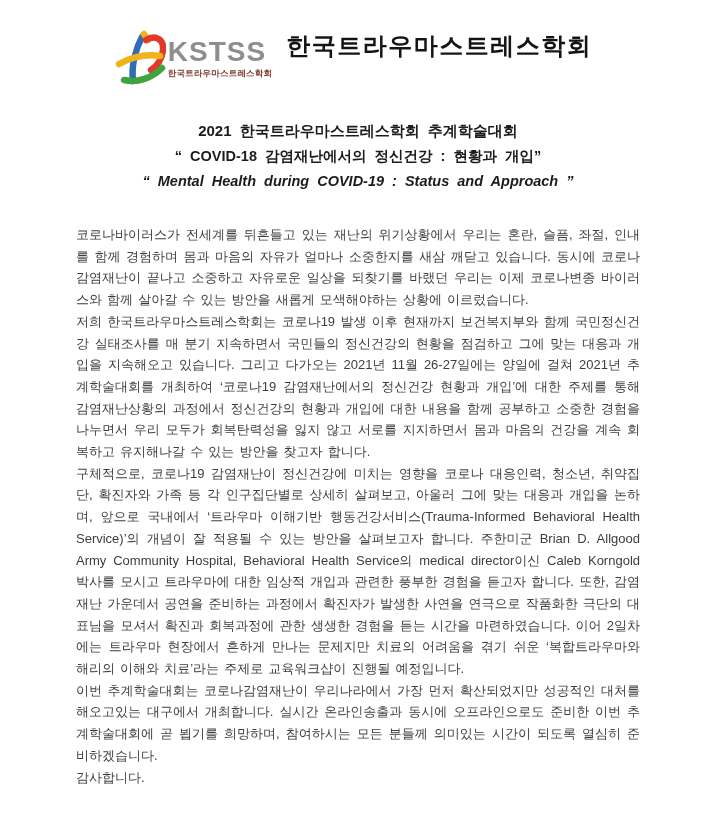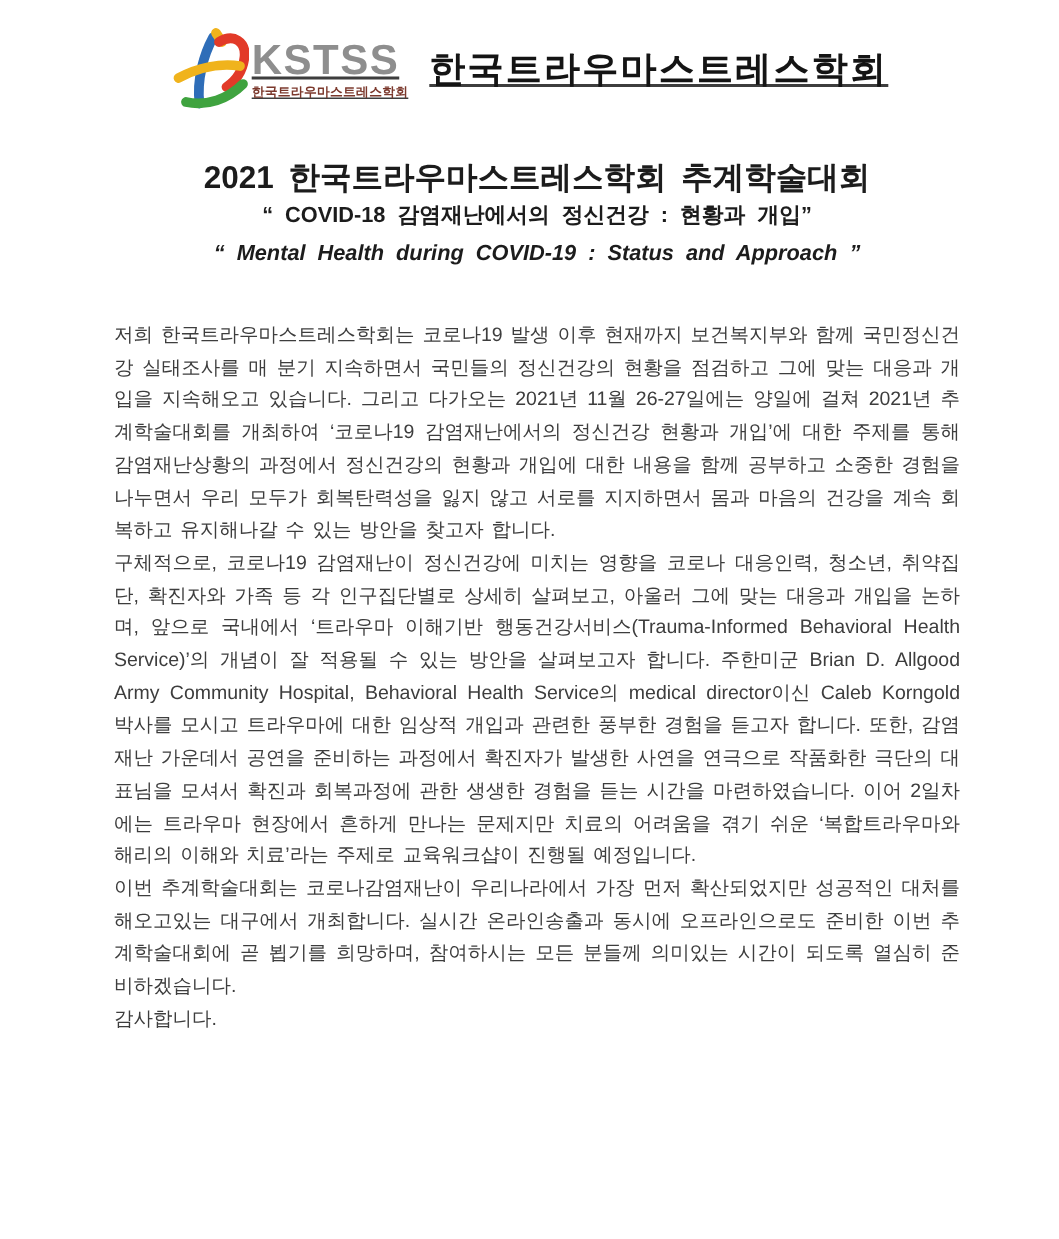--- a/index.html
+++ b/index.html
@@ -9,41 +9,41 @@
     font-family:"Liberation Sans", sans-serif;
     color:#3d3d3d;
   }
   .page {
     width:706px; height:826px;
     padding:14px 66px 0 76px;
     position:relative; overflow:hidden; background:#ffffff;
   }
   
   .header {
-    margin:4px -66px 0 -76px;
-    display:flex; justify-content:center; align-items:center;text-decoration:underline;
+    margin:16px -66px 0 -76px;
+    display:flex; justify-content:center; align-items:flex-start;
   }
   .logo { display:flex; align-items:center; }
   .logo svg { display:block; }
   .logo-text { display:flex; flex-direction:column; margin-left:2px; }
   .logo-kstss {
     font-size:28px; font-weight:bold; color:#8e8e8e;
     letter-spacing:1px; line-height:30px;
   }
   .logo-sub {
     font-size:8.5px; font-weight:bold; color:#7b382c;
     letter-spacing:0.2px; margin-top:1px;
   }
   .org-title {
     font-size:24px; font-weight:bold; color:#141414;
     letter-spacing:1.5px; margin-left:14px; word-spacing:2px;
   }
   
   .title-block { text-align:center; margin-top:32px; color:#1c1c1c; font-weight:bold; }
-  .title-block .t1 { font-size:21px; line-height:26px; word-spacing:4px; }
+  .title-block .t1 { font-size:15px; line-height:26px; word-spacing:4px; }
   .title-block .t2 { font-size:14.5px; line-height:25px; word-spacing:4px; }
   .title-block .t3 { font-size:14.5px; line-height:25px; word-spacing:4px;font-style:italic; }
   
   .letter-body { margin-top:30px; font-size:13px; line-height:21.7px; }
   .greeting { text-align:left; }
   .para { text-align:justify; word-spacing:1.5px; }
   .para + .para { margin-top:0; }
   .closing { text-align:left; }
 </style>
 </head>
@@ -68,20 +68,21 @@
     <div class="org-title">한국트라우마스트레스학회</div>
   </div>
 
   <div class="title-block">
     <div class="t1">2021 한국트라우마스트레스학회 추계학술대회</div>
     <div class="t2">“ COVID-18 감염재난에서의 정신건강 : 현황과 개입”</div>
     <div class="t3">“ Mental Health during COVID-19 : Status and Approach ”</div>
   </div>
 
   <div class="letter-body">
+    <p class="para">코로나바이러스가 전세계를 뒤흔들고 있는 재난의 위기상황에서 우리는 혼란, 슬픔, 좌절, 인내를 함께 경험하며 몸과 마음의 자유가 얼마나 소중한지를 새삼 깨닫고 있습니다. 동시에 코로나 감염재난이 끝나고 소중하고 자유로운 일상을 되찾기를 바랬던 우리는 이제 코로나변종 바이러스와 함께 살아갈 수 있는 방안을 새롭게 모색해야하는 상황에 이르렀습니다.</p>
     <p class="para">저희 한국트라우마스트레스학회는 코로나19 발생 이후 현재까지 보건복지부와 함께 국민정신건강 실태조사를 매 분기 지속하면서 국민들의 정신건강의 현황을 점검하고 그에 맞는 대응과 개입을 지속해오고 있습니다. 그리고 다가오는 2021년 11월 26-27일에는 양일에 걸쳐 2021년 추계학술대회를 개최하여 ‘코로나19 감염재난에서의 정신건강 현황과 개입’에 대한 주제를 통해 감염재난상황의 과정에서 정신건강의 현황과 개입에 대한 내용을 함께 공부하고 소중한 경험을 나누면서 우리 모두가 회복탄력성을 잃지 않고 서로를 지지하면서 몸과 마음의 건강을 계속 회복하고 유지해나갈 수 있는 방안을 찾고자 합니다.</p>
     <p class="para">구체적으로, 코로나19 감염재난이 정신건강에 미치는 영향을 코로나 대응인력, 청소년, 취약집단, 확진자와 가족 등 각 인구집단별로 상세히 살펴보고, 아울러 그에 맞는 대응과 개입을 논하며, 앞으로 국내에서 ‘트라우마 이해기반 행동건강서비스(Trauma-Informed Behavioral Health Service)’의 개념이 잘 적용될 수 있는 방안을 살펴보고자 합니다. 주한미군 Brian D. Allgood Army Community Hospital, Behavioral Health Service의 medical director이신 Caleb Korngold 박사를 모시고 트라우마에 대한 임상적 개입과 관련한 풍부한 경험을 듣고자 합니다. 또한, 감염재난 가운데서 공연을 준비하는 과정에서 확진자가 발생한 사연을 연극으로 작품화한 극단의 대표님을 모셔서 확진과 회복과정에 관한 생생한 경험을 듣는 시간을 마련하였습니다. 이어 2일차에는 트라우마 현장에서 흔하게 만나는 문제지만 치료의 어려움을 겪기 쉬운 ‘복합트라우마와 해리의 이해와 치료’라는 주제로 교육워크샵이 진행될 예정입니다.</p>
     <p class="para">이번 추계학술대회는 코로나감염재난이 우리나라에서 가장 먼저 확산되었지만 성공적인 대처를 해오고있는 대구에서 개최합니다. 실시간 온라인송출과 동시에 오프라인으로도 준비한 이번 추계학술대회에 곧 뵙기를 희망하며, 참여하시는 모든 분들께 의미있는 시간이 되도록 열심히 준비하겠습니다.</p>
     <div class="closing">감사합니다.</div>
 
   </div>
 
 </div>
 
 </body></html>

